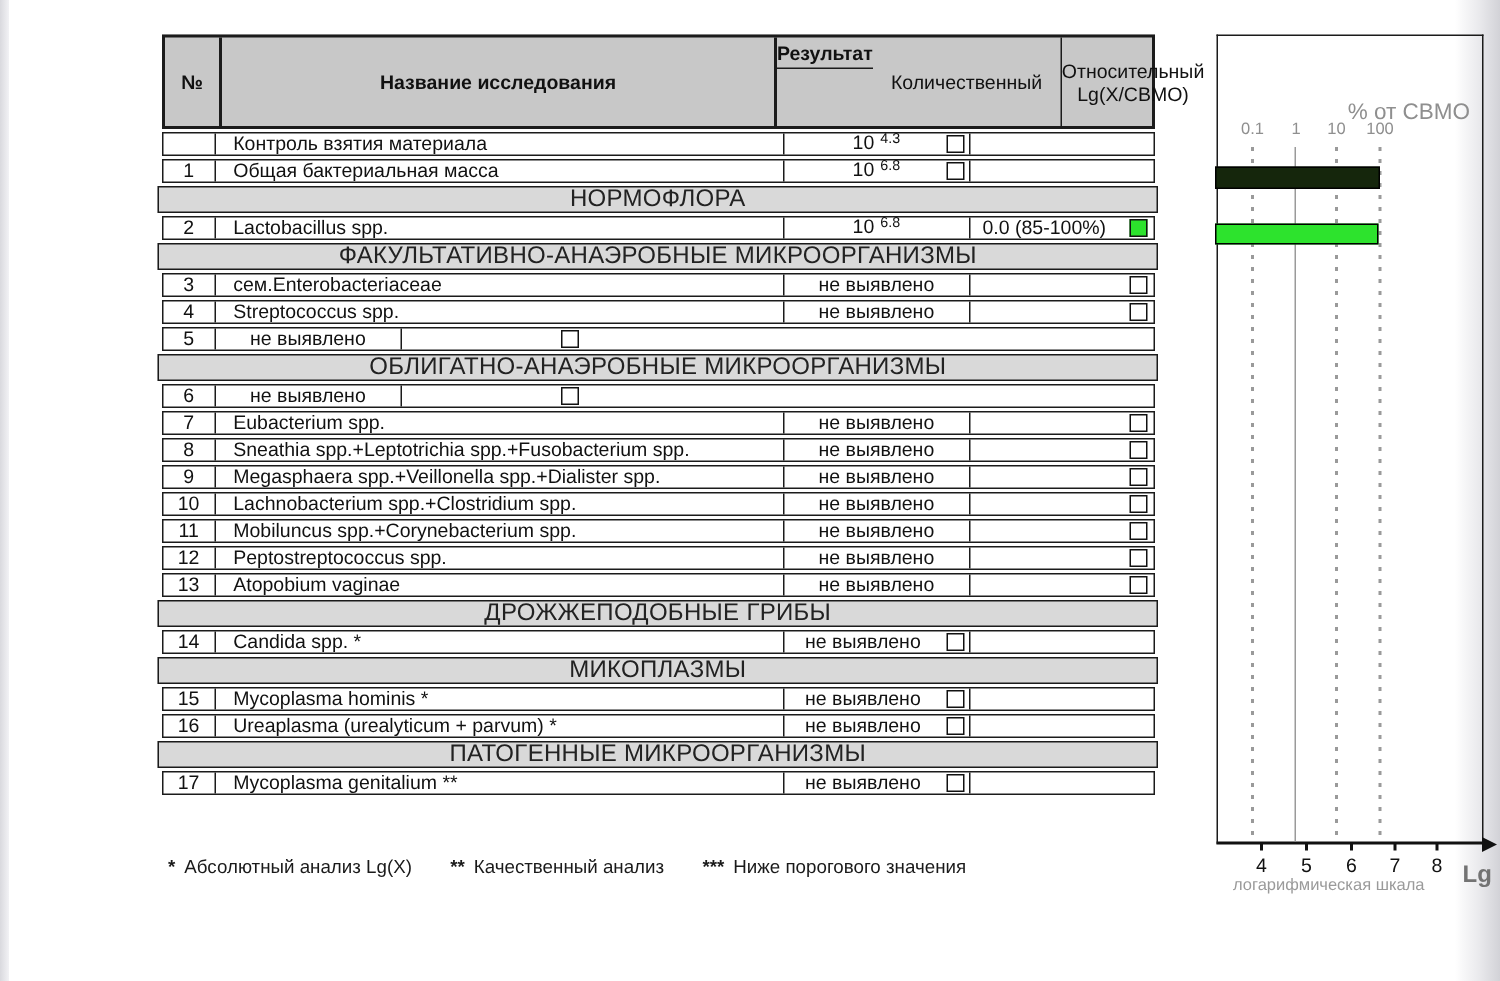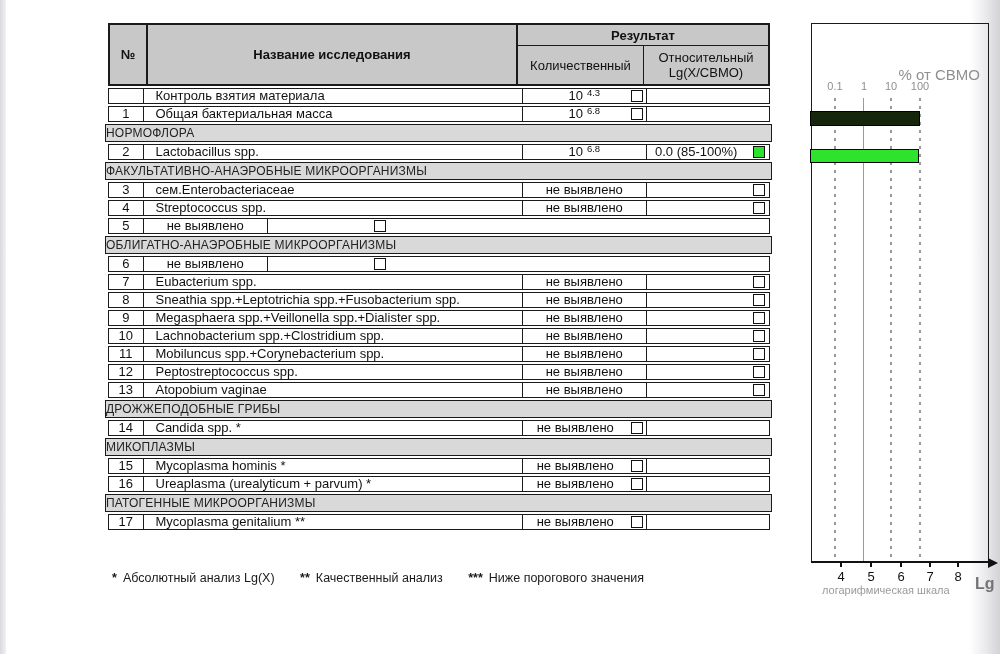--- a/index.html
+++ b/index.html
@@ -14,21 +14,21 @@
     background:linear-gradient(to right,rgba(255,255,255,0),#e9e9ec 55%,#d2d2d7);}
 
   
   .table-wrap{position:absolute;left:108px;top:23px;width:662px;}
   .thead{display:flex;border:2px solid #1b1b1b;background:#c8c8c8;height:63px;
     box-sizing:border-box;margin-bottom:2px;}
   .th-num{width:36px;border-right:2px solid #1b1b1b;display:flex;align-items:center;
     justify-content:center;font-weight:bold;font-size:13px;}
   .th-name{flex:1;border-right:2px solid #1b1b1b;display:flex;align-items:center;
     justify-content:center;font-weight:bold;font-size:13px;}
-  .th-result{width:250px;display:flex;flex-direction:column;box-sizing:border-box;}
+  .th-result{width:250px;display:flex;flex-direction:row;box-sizing:border-box;}
   .th-result-top{height:20px;border-bottom:1.6px solid #1b1b1b;display:flex;
     align-items:center;justify-content:center;font-weight:bold;font-size:13px;}
   .th-result-bottom{flex:1;display:flex;}
   .th-quant{width:126px;border-right:1.6px solid #1b1b1b;display:flex;align-items:center;
     justify-content:center;font-size:13px;box-sizing:border-box;text-align:center;}
   .th-rel{flex:1;display:flex;flex-direction:column;align-items:center;
     justify-content:center;font-size:13px;line-height:15px;}
 
   #rows{width:100%;}
   .t-row{display:flex;height:16px;box-sizing:border-box;border:1.6px solid #1b1b1b;
@@ -36,21 +36,21 @@
   .c-num{width:34.5px;border-right:1.6px solid #1b1b1b;display:flex;align-items:center;
     justify-content:center;box-sizing:border-box;}
   .c-name{flex:1;border-right:1.6px solid #1b1b1b;display:flex;align-items:center;
     padding-left:12px;box-sizing:border-box;white-space:nowrap;overflow:hidden;}
   .c-quant{width:124.5px;border-right:1.6px solid #1b1b1b;position:relative;display:flex;
     align-items:center;justify-content:center;box-sizing:border-box;}
   .c-rel{width:122px;position:relative;display:flex;align-items:center;
     box-sizing:border-box;padding-left:8px;}
   .t-section{height:18px;box-sizing:border-box;border:1.6px solid #1b1b1b;
     margin:0 -2px 2px -3px;background:#d9d9d9;display:flex;align-items:center;
-    justify-content:flex-start;font-size:12px;color:#222;letter-spacing:0.2px;}
+    justify-content:center;font-size:16px;color:#222;letter-spacing:0.2px;}
   .v-base{font-size:13px;}
   .v-exp{font-size:9.5px;margin-left:4px;display:inline-block;transform:translateY(-4px);}
   .cb{width:12px;height:12px;border:1.6px solid #111;background:#fff;box-sizing:border-box;
     position:absolute;top:50%;transform:translateY(-50%);}
   .cb-quant{right:3px;}
   .cb-rel{right:4px;}
 
   .footnote{position:absolute;left:112px;top:571px;font-size:12.5px;color:#1a1a1a;
     white-space:nowrap;}
   .footnote .fn-seg{margin-right:22px;}

